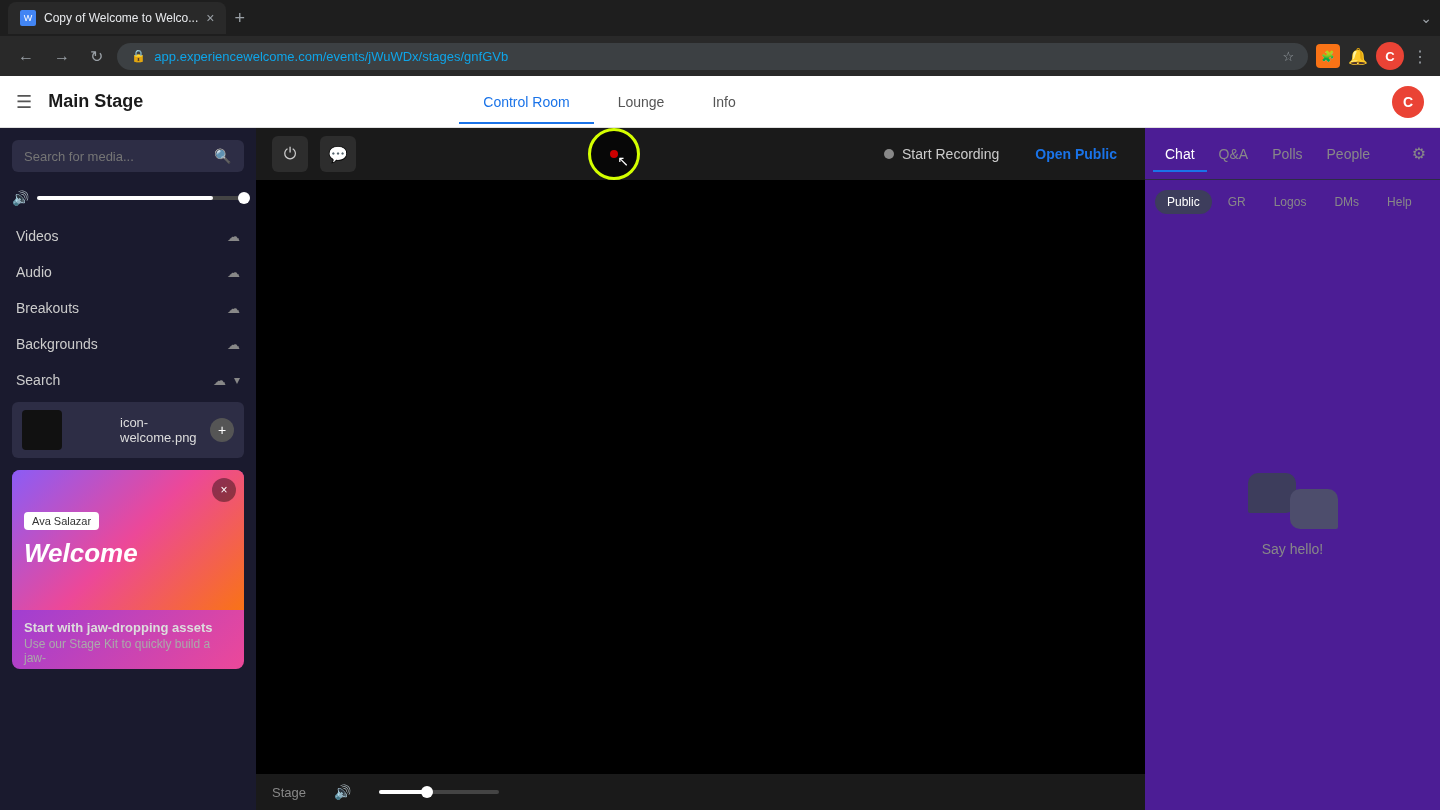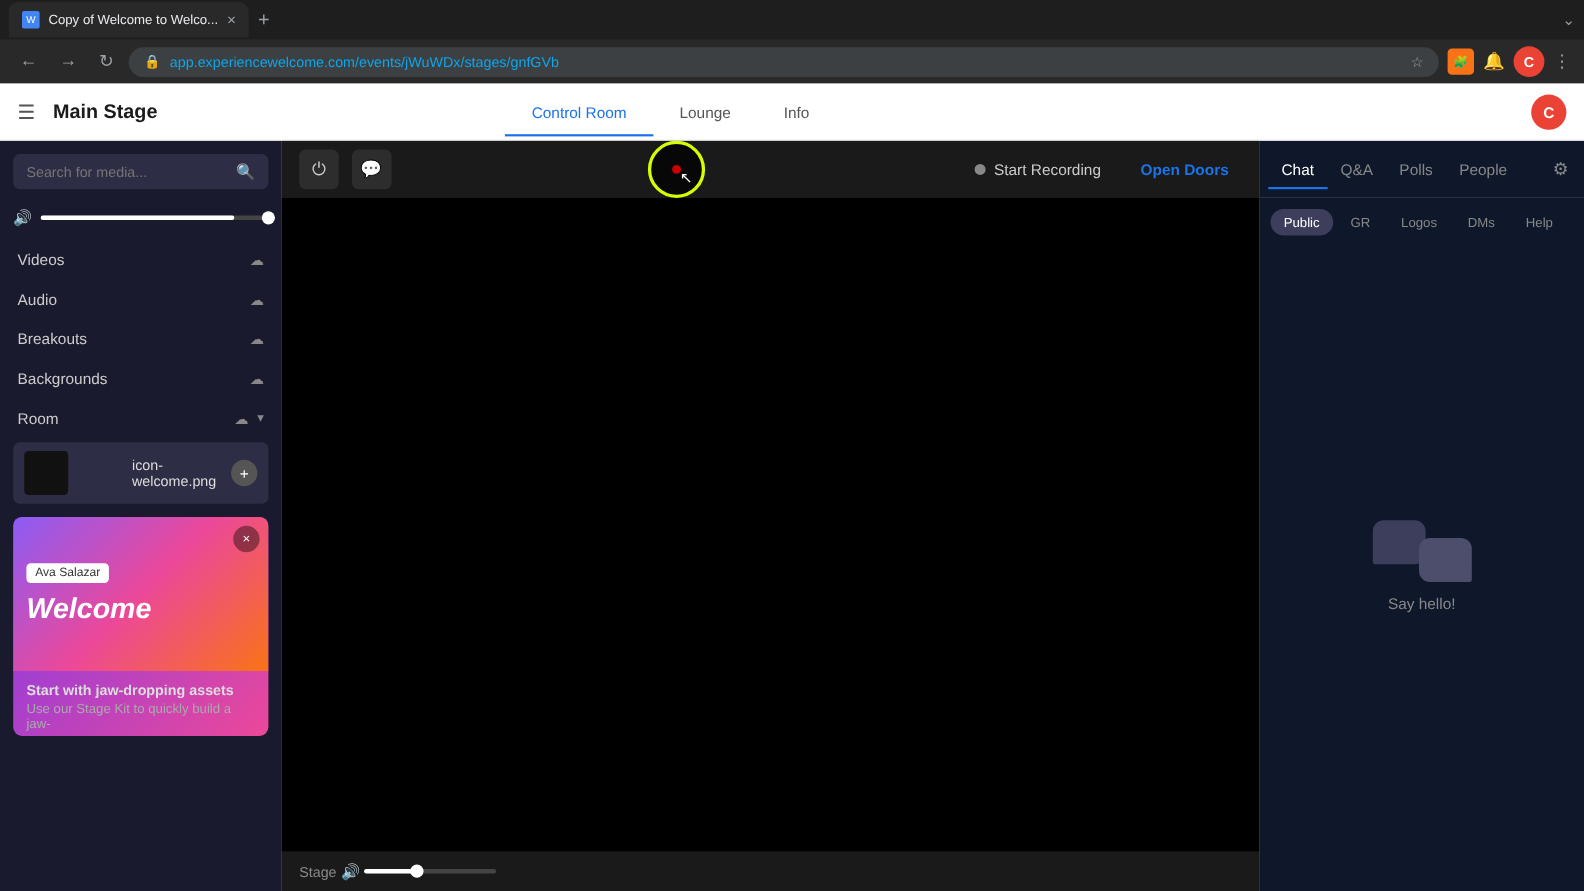--- a/index.html
+++ b/index.html
@@ -80,29 +80,29 @@
     .toolbar-spacer { flex: 1; display: flex; justify-content: center; }
     .cursor-indicator { width: 52px; height: 52px; border: 3px solid #d4ff00; border-radius: 50%; display: flex; align-items: center; justify-content: center; background: rgba(0,0,0,0.7); position: relative; }
     .cursor-dot { width: 8px; height: 8px; background: #cc0000; border-radius: 50%; }
     .cursor-arrow { position: absolute; color: white; font-size: 14px; bottom: 8px; right: 8px; }
 
     .record-btn { display: flex; align-items: center; gap: 8px; background: none; border: none; color: #ccc; cursor: pointer; font-size: 14px; padding: 6px 12px; }
     .record-dot { width: 10px; height: 10px; background: #888; border-radius: 50%; }
     .open-doors-btn { background: none; border: none; color: #1a73e8; font-size: 14px; font-weight: 600; cursor: pointer; padding: 6px 12px; }
 
     .stage-video { flex: 1; background: #000; }
-    .stage-bottom { display: flex; align-items: center; padding: 10px 16px; background: #1a1a1a; gap: 4px; }
+    .stage-bottom { display: flex; align-items: center; padding: 10px 16px; background: #1a1a1a; gap: 28px; }
     .stage-label { font-size: 13px; color: #888; }
     .stage-volume-icon { color: #888; font-size: 14px; }
     .stage-slider { width: 120px; height: 4px; background: #444; border-radius: 2px; position: relative; cursor: pointer; }
     .stage-slider-fill { height: 100%; background: white; border-radius: 2px; width: 40%; }
     .stage-slider-thumb { position: absolute; left: 40%; top: 50%; transform: translate(-50%, -50%); width: 12px; height: 12px; background: white; border-radius: 50%; }
 
     
-    .right-sidebar { width: 295px; background: #0f172a; display: flex; flex-direction: column; }
+    .right-sidebar { width: 295px; background: #4c1d95; display: flex; flex-direction: column; }
     .right-tabs { display: flex; align-items: center; padding: 0 8px; height: 52px; border-bottom: 1px solid #2d2d45; }
     .right-tab { padding: 10px 12px; font-size: 14px; color: #888; cursor: pointer; position: relative; }
     .right-tab.active { color: white; }
     .right-tab.active::after { content: ''; position: absolute; bottom: 0; left: 0; right: 0; height: 2px; background: #1a73e8; }
     .gear-btn { margin-left: auto; color: #888; font-size: 16px; cursor: pointer; padding: 6px; }
 
     .chat-filter-tabs { display: flex; padding: 10px 10px 6px; gap: 4px; }
     .chat-filter-tab { padding: 5px 12px; border-radius: 16px; font-size: 12px; cursor: pointer; }
     .chat-filter-tab.active { background: #3d3d5c; color: white; }
     .chat-filter-tab.inactive { color: #888; }
@@ -190,21 +190,21 @@
         <span class="sidebar-section-label">Breakouts</span>
         <span class="upload-icon">☁</span>
       </div>
 
       <div class="sidebar-section">
         <span class="sidebar-section-label">Backgrounds</span>
         <span class="upload-icon">☁</span>
       </div>
 
       <div class="sidebar-section">
-        <span class="sidebar-section-label">Room</span>
+        <span class="sidebar-section-label">Search</span>
         <span class="upload-icon">☁</span>
         <span class="chevron-icon">▾</span>
       </div>
 
       <div class="sidebar-logo-item">
         <div class="logo-thumb"></div>
         <span class="logo-name">icon-welcome.png</span>
         <div class="logo-add-btn">+</div>
       </div>
 
@@ -234,21 +234,21 @@
         <div class="toolbar-spacer">
           <div class="cursor-indicator">
             <div class="cursor-dot"></div>
             <div class="cursor-arrow">↖</div>
           </div>
         </div>
         <button class="record-btn">
           <div class="record-dot"></div>
           <span>Start Recording</span>
         </button>
-        <button class="open-doors-btn">Open Doors</button>
+        <button class="open-doors-btn">Open Public</button>
       </div>
       <div class="stage-video"></div>
       <div class="stage-bottom">
         <span class="stage-label">Stage</span>
         <span class="stage-volume-icon">🔊</span>
         <div class="stage-slider">
           <div class="stage-slider-fill"></div>
           <div class="stage-slider-thumb"></div>
         </div>
       </div>

